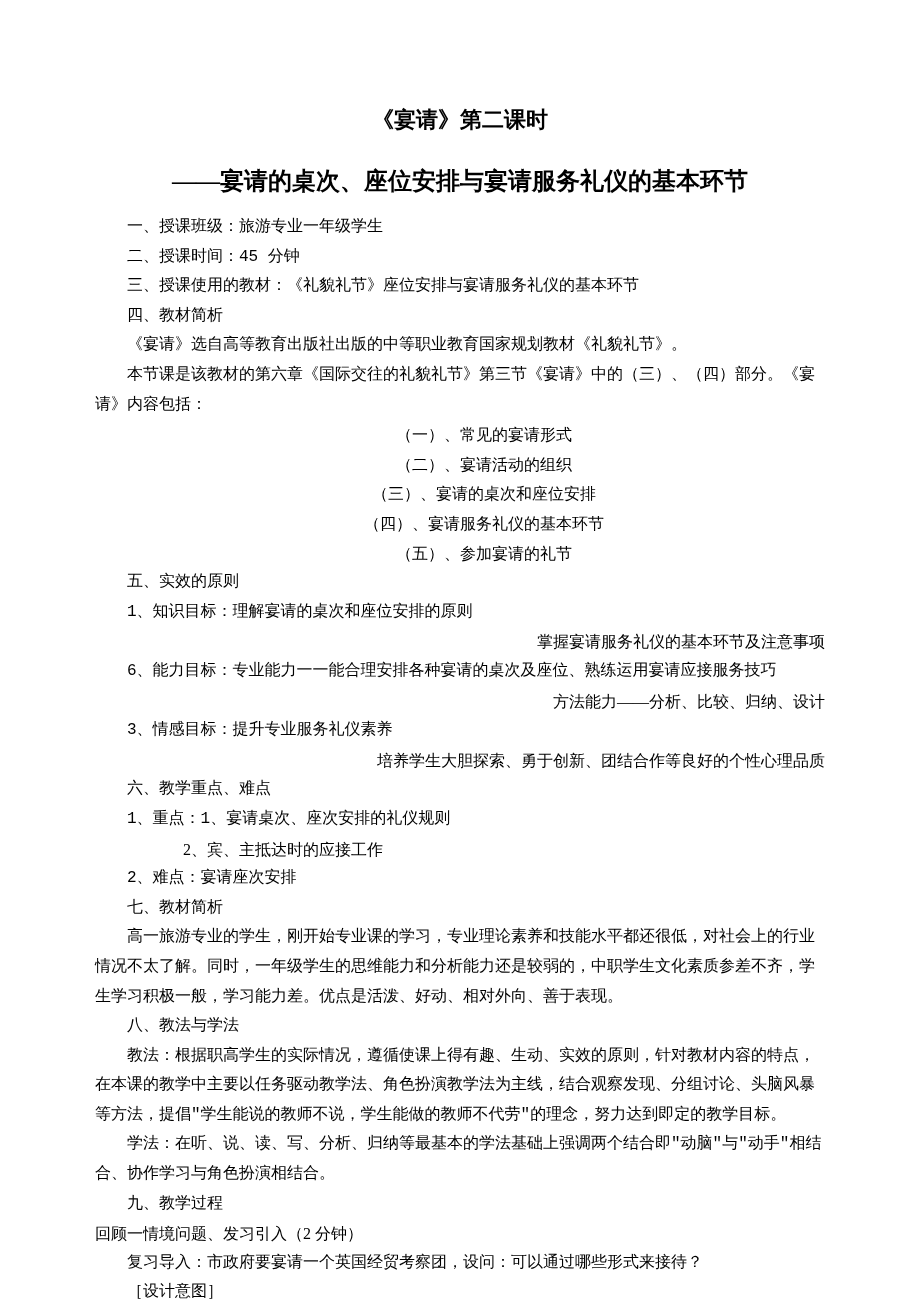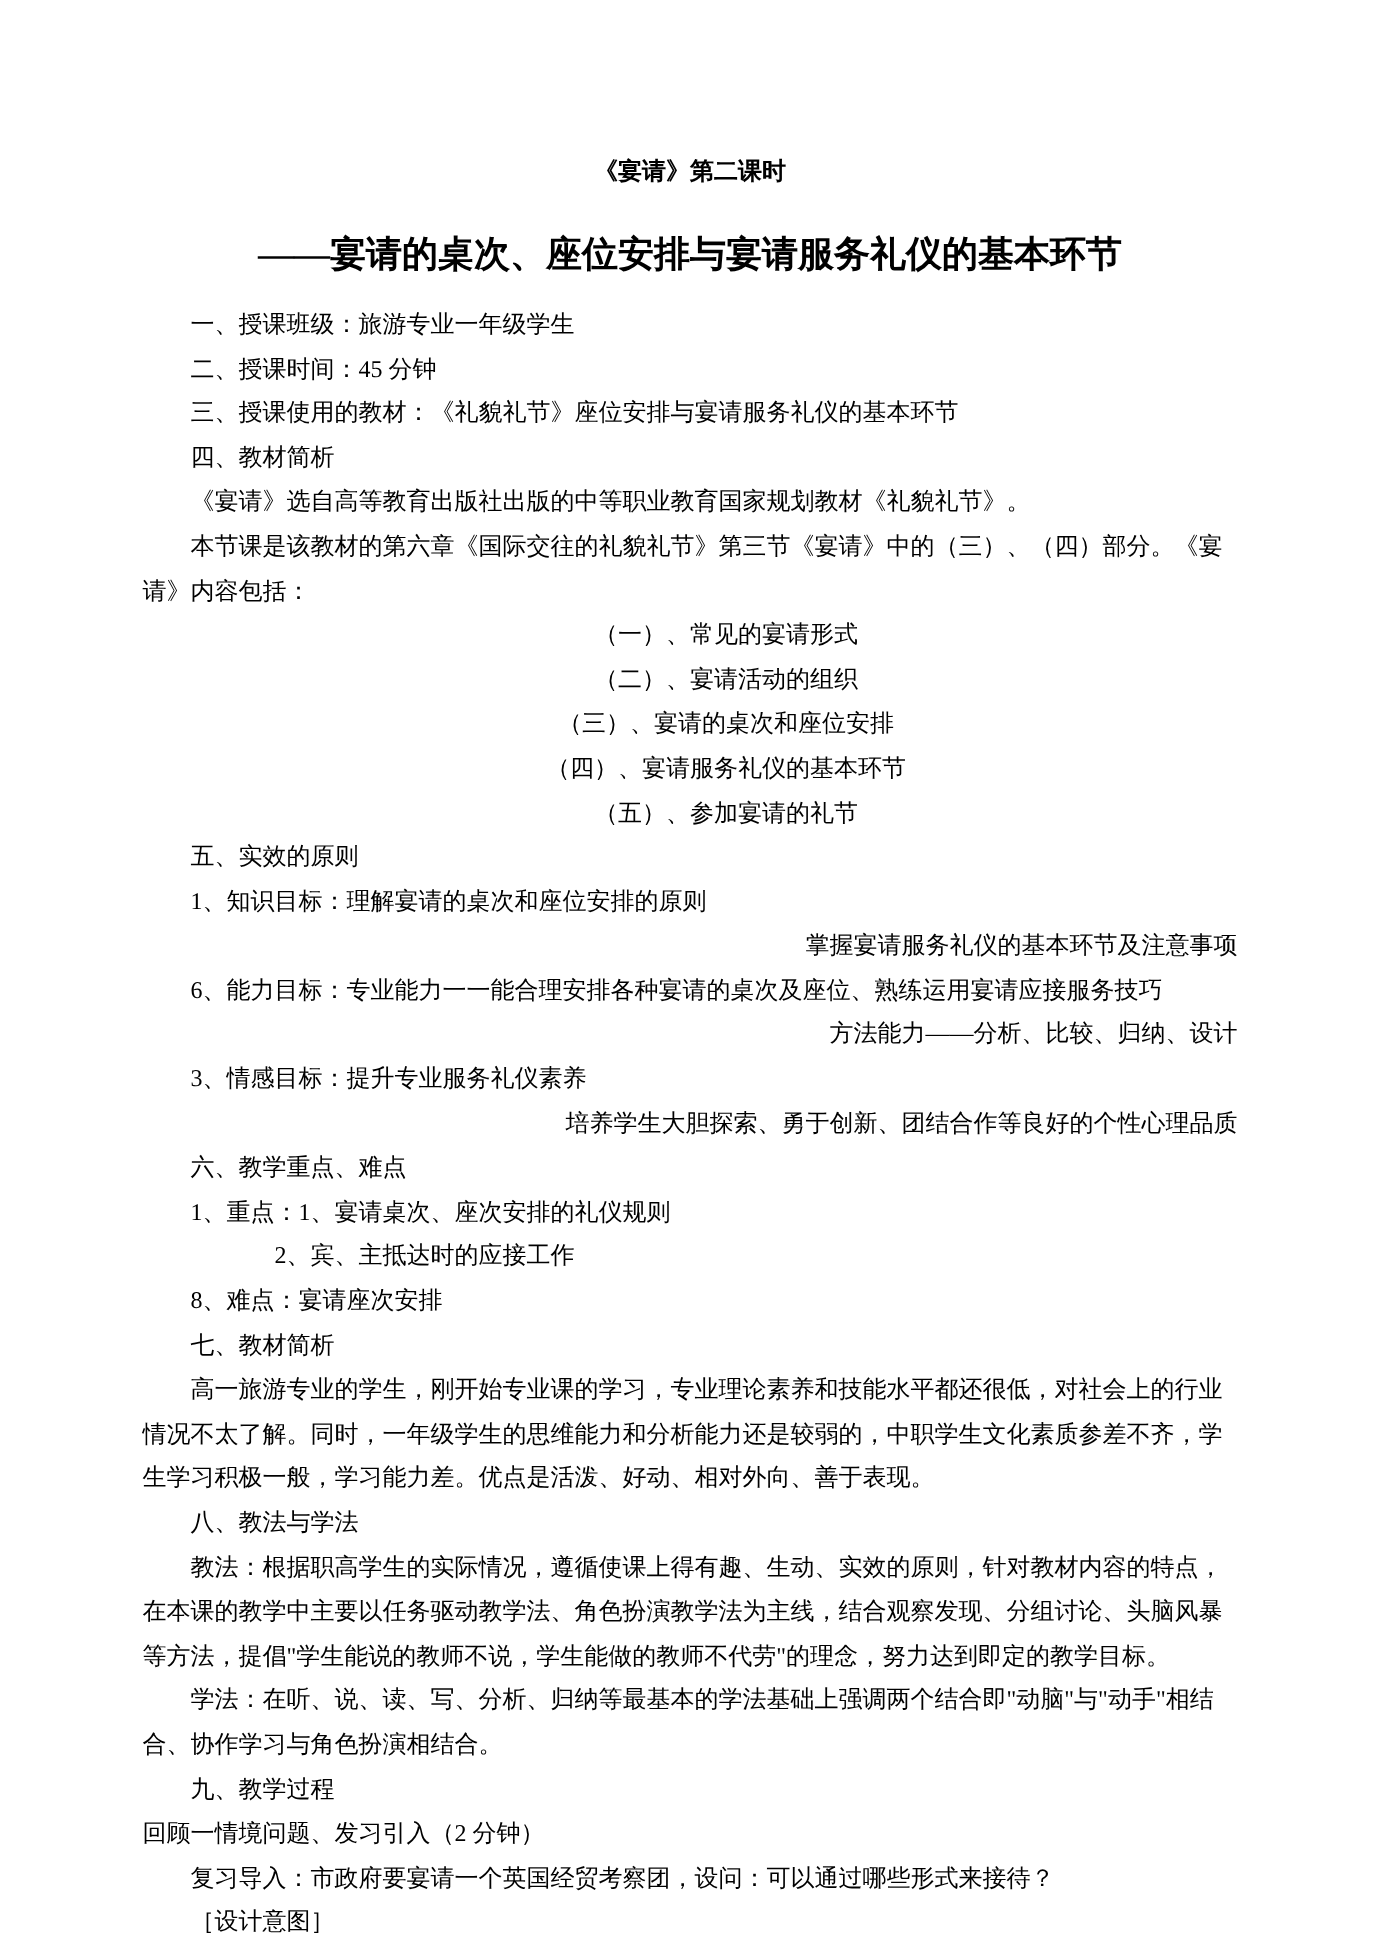--- a/index.html
+++ b/index.html
@@ -12,32 +12,33 @@
       min-height: 1301px;
       background: #ffffff;
       font-family: "SimSun", "宋体", serif;
       font-size: 16px;
       line-height: 1.85;
       color: #000;
       padding: 100px 95px 60px 95px;
     }
     .title {
       text-align: center;
-      font-size: 16px;
+      font-size: 22px;
       font-weight: bold;
       margin-bottom: 18px;
     }
     .subtitle {
       text-align: center;
       font-size: 24px;
       font-weight: bold;
       margin-bottom: 10px;
     }
     .indent-1 {
       text-indent: 2em;
+      font-family: Liberation Mono, monospace;
     }
     .indent-2 {
       text-indent: 3em;
       text-align: center;
     }
     .indent-3 {
       text-indent: 6em;
       text-align: right;
     }
     .no-indent {
@@ -67,21 +68,21 @@
 <p class="indent-1">五、实效的原则</p>
 <p class="indent-1">1、知识目标：理解宴请的桌次和座位安排的原则</p>
 <p class="indent-3">掌握宴请服务礼仪的基本环节及注意事项</p>
 <p class="indent-1">6、能力目标：专业能力一一能合理安排各种宴请的桌次及座位、熟练运用宴请应接服务技巧</p>
 <p class="indent-3">方法能力——分析、比较、归纳、设计</p>
 <p class="indent-1">3、情感目标：提升专业服务礼仪素养</p>
 <p class="indent-3">培养学生大胆探索、勇于创新、团结合作等良好的个性心理品质</p>
 <p class="indent-1">六、教学重点、难点</p>
 <p class="indent-1">1、重点：1、宴请桌次、座次安排的礼仪规则</p>
 <p style="text-indent: 5.5em;">2、宾、主抵达时的应接工作</p>
-<p class="indent-1">8、难点：宴请座次安排</p>
+<p class="indent-1">2、难点：宴请座次安排</p>
 <p class="indent-1">七、教材简析</p>
 <p class="indent-1">高一旅游专业的学生，刚开始专业课的学习，专业理论素养和技能水平都还很低，对社会上的行业情况不太了解。同时，一年级学生的思维能力和分析能力还是较弱的，中职学生文化素质参差不齐，学生学习积极一般，学习能力差。优点是活泼、好动、相对外向、善于表现。</p>
 <p class="indent-1">八、教法与学法</p>
 <p class="indent-1">教法：根据职高学生的实际情况，遵循使课上得有趣、生动、实效的原则，针对教材内容的特点，在本课的教学中主要以任务驱动教学法、角色扮演教学法为主线，结合观察发现、分组讨论、头脑风暴等方法，提倡"学生能说的教师不说，学生能做的教师不代劳"的理念，努力达到即定的教学目标。</p>
 <p class="indent-1">学法：在听、说、读、写、分析、归纳等最基本的学法基础上强调两个结合即"动脑"与"动手"相结合、协作学习与角色扮演相结合。</p>
 <p class="indent-1">九、教学过程</p>
 <p class="no-indent">回顾一情境问题、发习引入（2 分钟）</p>
 <p class="indent-1">复习导入：市政府要宴请一个英国经贸考察团，设问：可以通过哪些形式来接待？</p>
 <p class="indent-1">［设计意图］</p>
 <p class="indent-1">通过设置情景提问，一来复习上节课的重要知识点一一常见的宴请形式，二来顺势引出新课教授的内容。</p>

